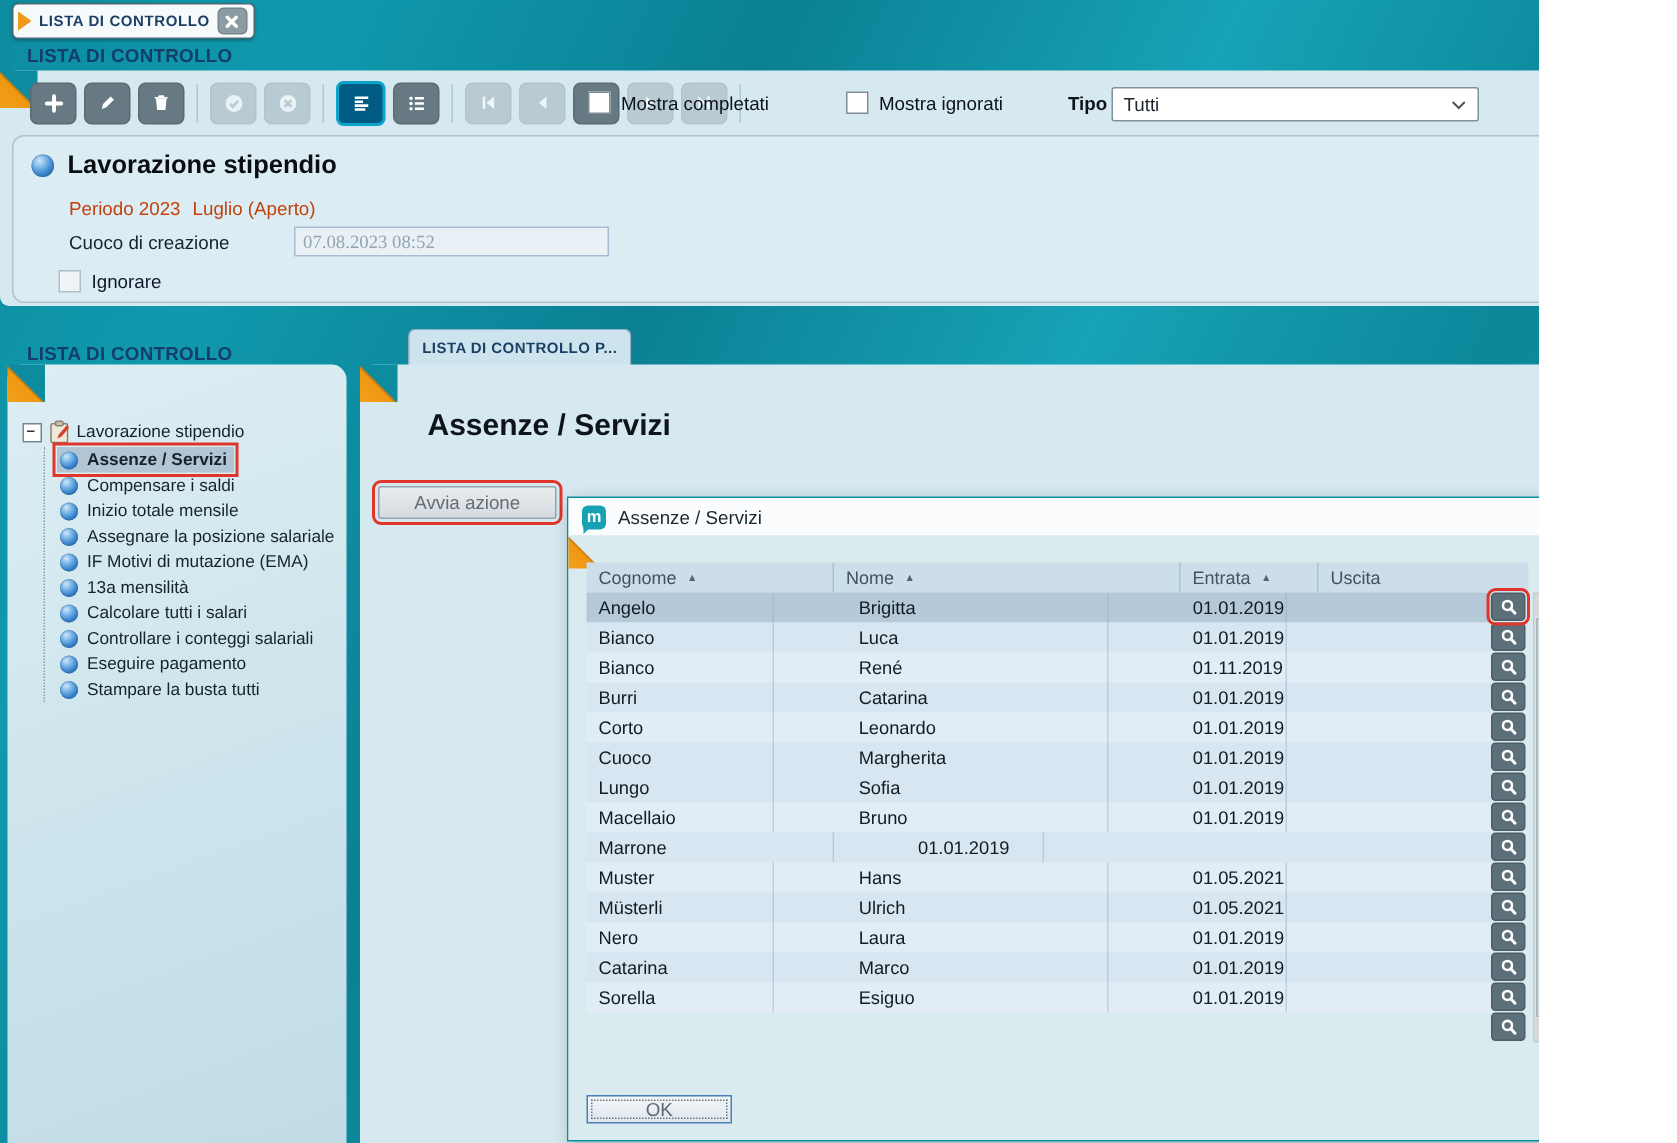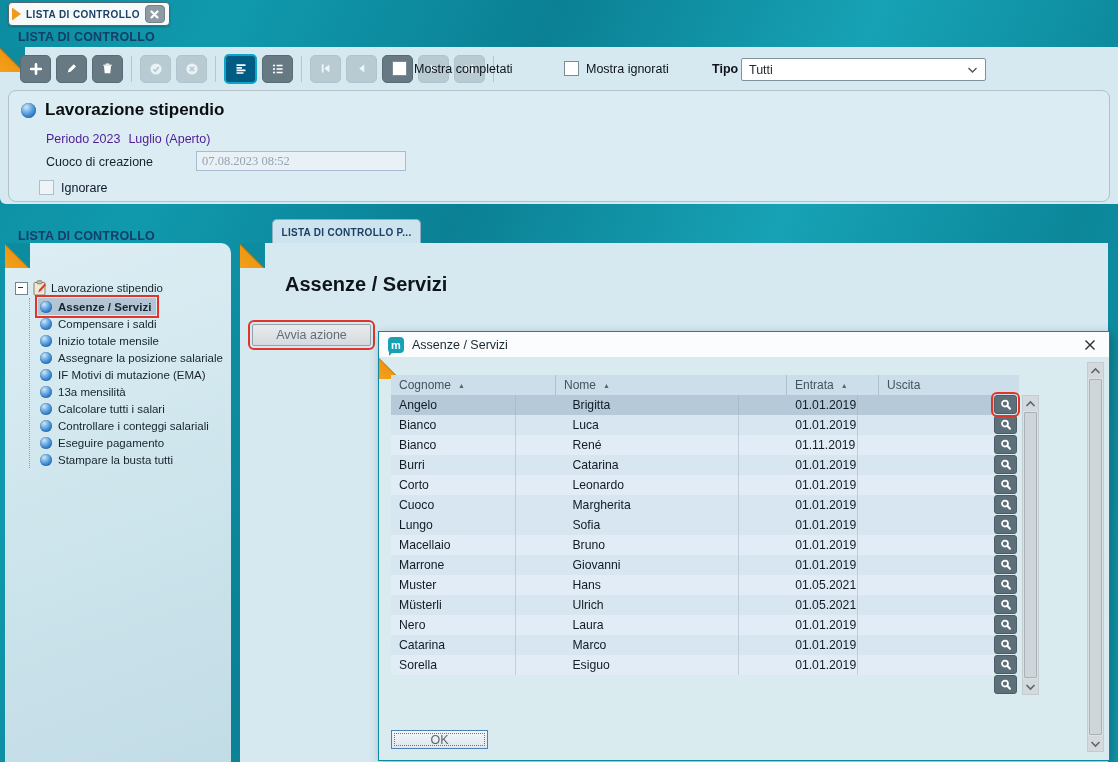--- a/index.html
+++ b/index.html
@@ -1,17 +1,17 @@
 <!DOCTYPE html>
 <html style="--teal: #0d8ca0; --navy: #123e68; --panel-blue: #d6e9f1; --annotation-red: #e2352a; --accent-orange: #f0991a; --selected-btn-bg: #015c84; --selected-btn-border: #0ca4ca; --selected-row: #b6c9d8; --dialog-border: #0b8a9e; --dialog-logo: #16a1b5;"><head>
 <meta charset="utf-8">
 <style>
   html,body{margin:0;padding:0;}
   .screen{
-    position:relative;width:1118px;height:762px;overflow:hidden;
+    position:relative;width:1026px;height:762px;overflow:hidden;
     font-family:"Liberation Sans","DejaVu Sans",sans-serif;
     background:linear-gradient(115deg,#0d8ca0 0%,#1099ad 16%,#0b8094 38%,#17a2b5 60%,#0c879a 80%,#1196aa 100%);
   }
   
   .fold{position:absolute;left:0;top:0;width:25px;height:25px;pointer-events:none;
     background:linear-gradient(to top right,#f2a11d 0%,#ef9712 44%,#c97c08 47%,var(--fold-behind,#0d8ca0) 50%);}
   
   .win-tab{position:absolute;left:8px;top:2px;height:22px;display:flex;align-items:center;gap:5px;
     background:#f6fafb;border:1px solid #4f6874;border-radius:4px;padding:0 4px 0 3px;box-shadow:0 1px 2px rgba(0,0,0,.25);}
   .tab-flag{width:9px;height:13px;background:#f0991a;clip-path:polygon(0 0,100% 50%,0 100%);}
@@ -36,21 +36,21 @@
     border-radius:2px;display:flex;align-items:center;padding:0 7px;font-size:12.5px;color:#1d262c;cursor:pointer;}
   .select svg{margin-left:auto;}
   
   .card{position:absolute;left:8px;top:43px;width:1100px;height:110px;background:#dcecf3;border:1px solid #b2c1c8;border-radius:8px;}
   .card-title{position:absolute;left:12px;top:9px;display:flex;align-items:center;gap:9px;}
   .card-title .t{font-size:17px;font-weight:bold;color:#0b0e11;}
   .sphere{width:12px;height:12px;border-radius:50%;
     background:radial-gradient(circle at 35% 28%,#cfe7fa 0%,#7db8e8 30%,#3a84cc 62%,#1c5a9e 100%);
     box-shadow:inset 0 0 1px #14497f;flex:none;}
   .sphere.big{width:15px;height:15px;}
-  .period{position:absolute;left:37px;top:41px;font-size:12.5px;color:#4c1d95;}
+  .period{position:absolute;left:37px;top:41px;font-size:12.5px;color:#c2410c;}
   .period .v{margin-left:8px;}
   .date-label{position:absolute;left:37px;top:64px;font-size:12.5px;color:#16232c;}
   .date-input{position:absolute;left:187px;top:60px;width:198px;height:18px;background:#e9f1f7;border:1px solid #a7bcd2;
     color:#93a5b1;font-size:12.5px;font-family:Liberation Serif, serif;padding:0 5px;}
   .ignore-row{position:absolute;left:30px;top:89px;display:flex;align-items:center;gap:7px;}
   .ignore-row .cb-label{color:#0f172a;}
   
   .panel-tab{position:absolute;left:272px;top:219px;width:147px;height:24px;background:#cde4ee;border:1px solid #8fb0c2;border-bottom:none;
     border-radius:5px 5px 0 0;display:flex;align-items:center;justify-content:center;font-size:10px;font-weight:bold;color:#1c3f66;letter-spacing:.3px;cursor:pointer;}
   
@@ -381,21 +381,20 @@
     <div class="td c4"></div>
   </div>
           <div class="tr alt">
     <div class="td c1">Macellaio</div>
     <div class="td c2">Bruno</div>
     <div class="td c3">01.01.2019</div>
     <div class="td c4"></div>
   </div>
           <div class="tr">
     <div class="td c1">Marrone</div>
-    <div class="td c2">Giovanni</div>
     <div class="td c3">01.01.2019</div>
     <div class="td c4"></div>
   </div>
           <div class="tr alt">
     <div class="td c1">Muster</div>
     <div class="td c2">Hans</div>
     <div class="td c3">01.05.2021</div>
     <div class="td c4"></div>
   </div>
           <div class="tr">

